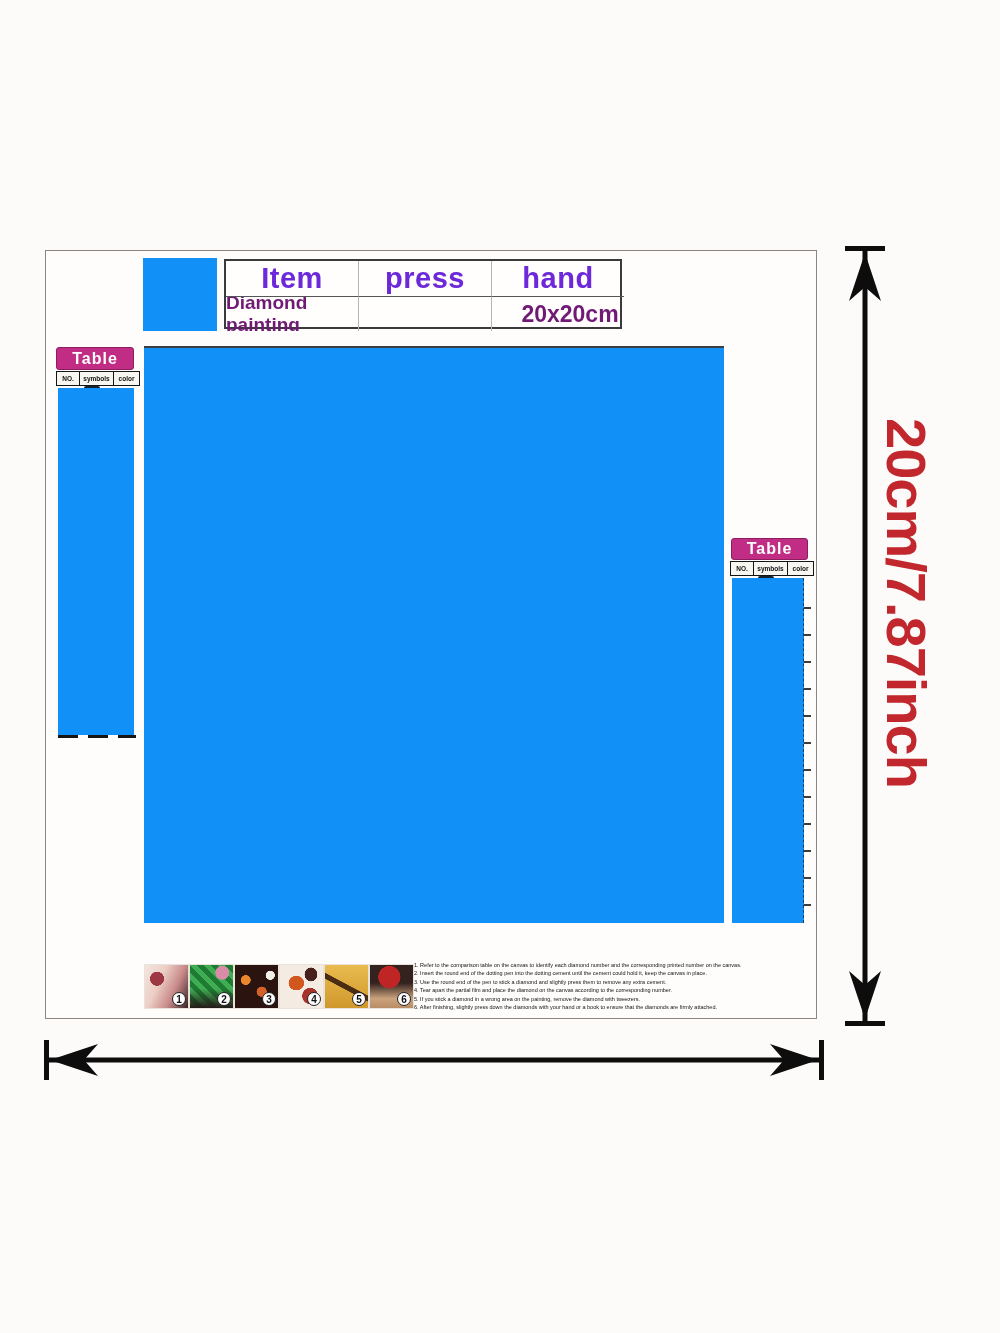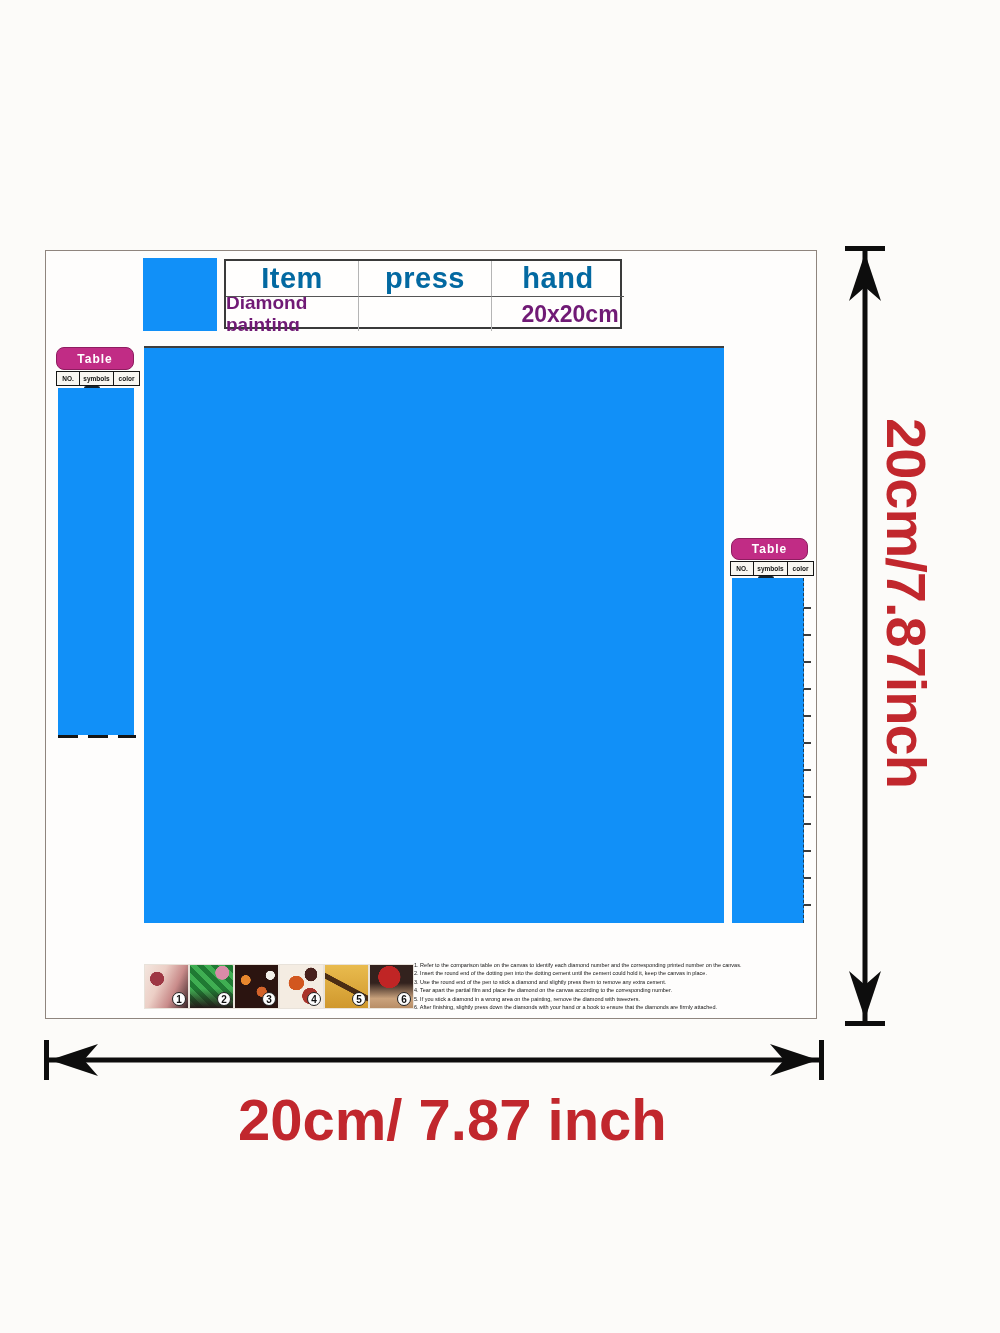--- a/index.html
+++ b/index.html
@@ -21,29 +21,29 @@
   .swatch { left:97px; top:7px; width:74px; height:73px; }
 
   
   .spec-table {
     left:178px; top:8px; width:398px; height:70px;
     display:grid; grid-template-columns:132px 133px 133px; grid-template-rows:36px 34px;
     background:#fffefd; border:2px solid #3a3a3a;
   }
   .spec-cell { display:flex; align-items:center; justify-content:center; border-left:1px solid #b5b5b5; overflow:hidden; }
   .spec-cell.first { border-left:none; }
-  .spec-head { font-weight:bold; font-size:29px; color:#0369a1; border-bottom:1px solid #555; letter-spacing:0.5px; }
+  .spec-head { font-weight:bold; font-size:29px; color:#6d28d9; border-bottom:1px solid #555; letter-spacing:0.5px; }
   .spec-data { font-size:19px; font-weight:600; color:#701a75; }
   .spec-data.size { font-size:23px;padding-left:24px; }
 
   
   .table-label {
-    background:#c12c85; color:#fff; font-weight:bold; font-size:12px;
+    background:#c12c85; color:#fff; font-weight:bold; font-size:16px;
     display:flex; align-items:center; justify-content:center;
-    border-radius:8px; border:1px solid #8e1d60; letter-spacing:1px;
+    border-radius:3px; border:1px solid #8e1d60; letter-spacing:1px;
   }
   .mini-header { display:flex; }
   .mini-header .mh-cell {
     height:15px; background:#f8f6f1; border:1px solid #151515; border-left:none;
     font-size:6.5px; font-weight:bold; color:#111;
     display:flex; align-items:center; justify-content:center; white-space:nowrap; overflow:hidden;
   }
   .mini-header .mh-cell.first { border-left:1px solid #151515; }
   .symbol-glyph { width:16px; height:9px; background:#14232e; border-radius:2px 2px 4px 4px; }
 
@@ -186,15 +186,14 @@
   </svg>
   <div class="abs dim dim-v">20cm/7.87inch</div>
 
   <svg class="arrow" style="left:38px; top:1036px;" width="792" height="48" viewBox="0 0 792 48">
     <rect x="6" y="4" width="5" height="40" fill="#0d0d0d"></rect>
     <rect x="781" y="4" width="5" height="40" fill="#0d0d0d"></rect>
     <line x1="10" y1="24" x2="782" y2="24" stroke="#0d0d0d" stroke-width="5"></line>
     <polygon points="12,24 60,8 46,24 60,40" fill="#0d0d0d"></polygon>
     <polygon points="780,24 732,8 746,24 732,40" fill="#0d0d0d"></polygon>
   </svg>
-  <div class="abs dim dim-h">20cm/ 7.87 inch</div>
 
 </div>
 
 </body></html>

